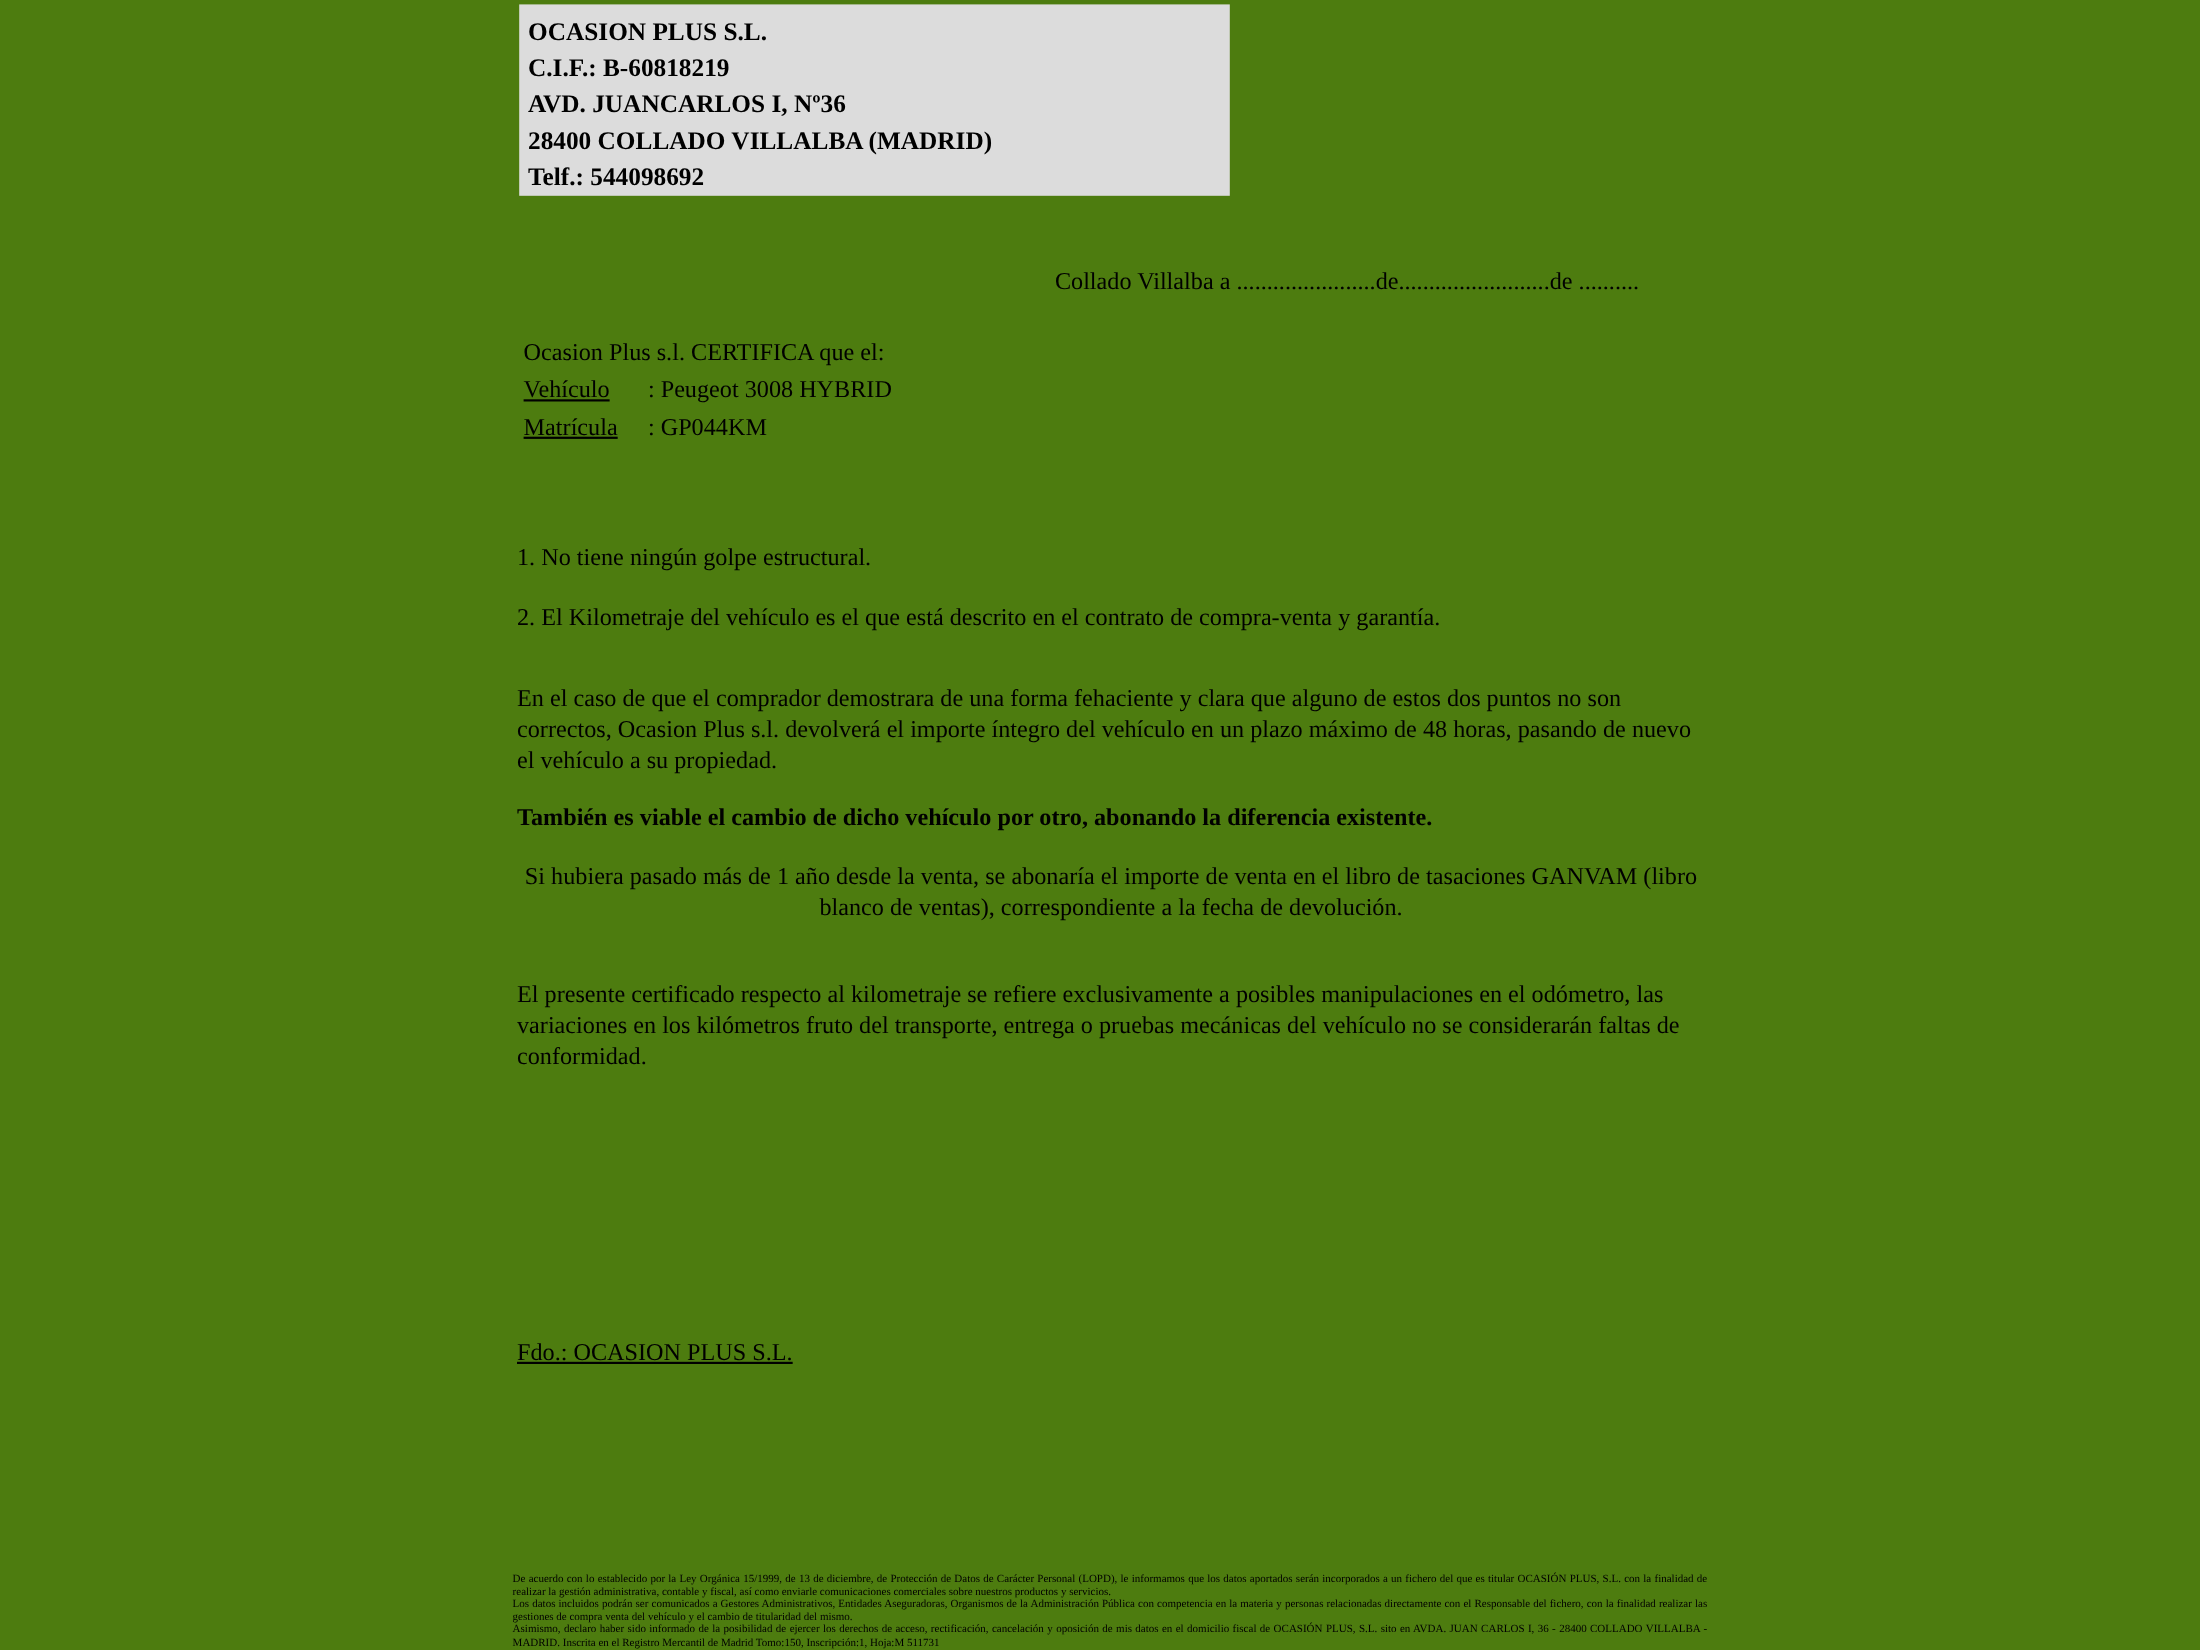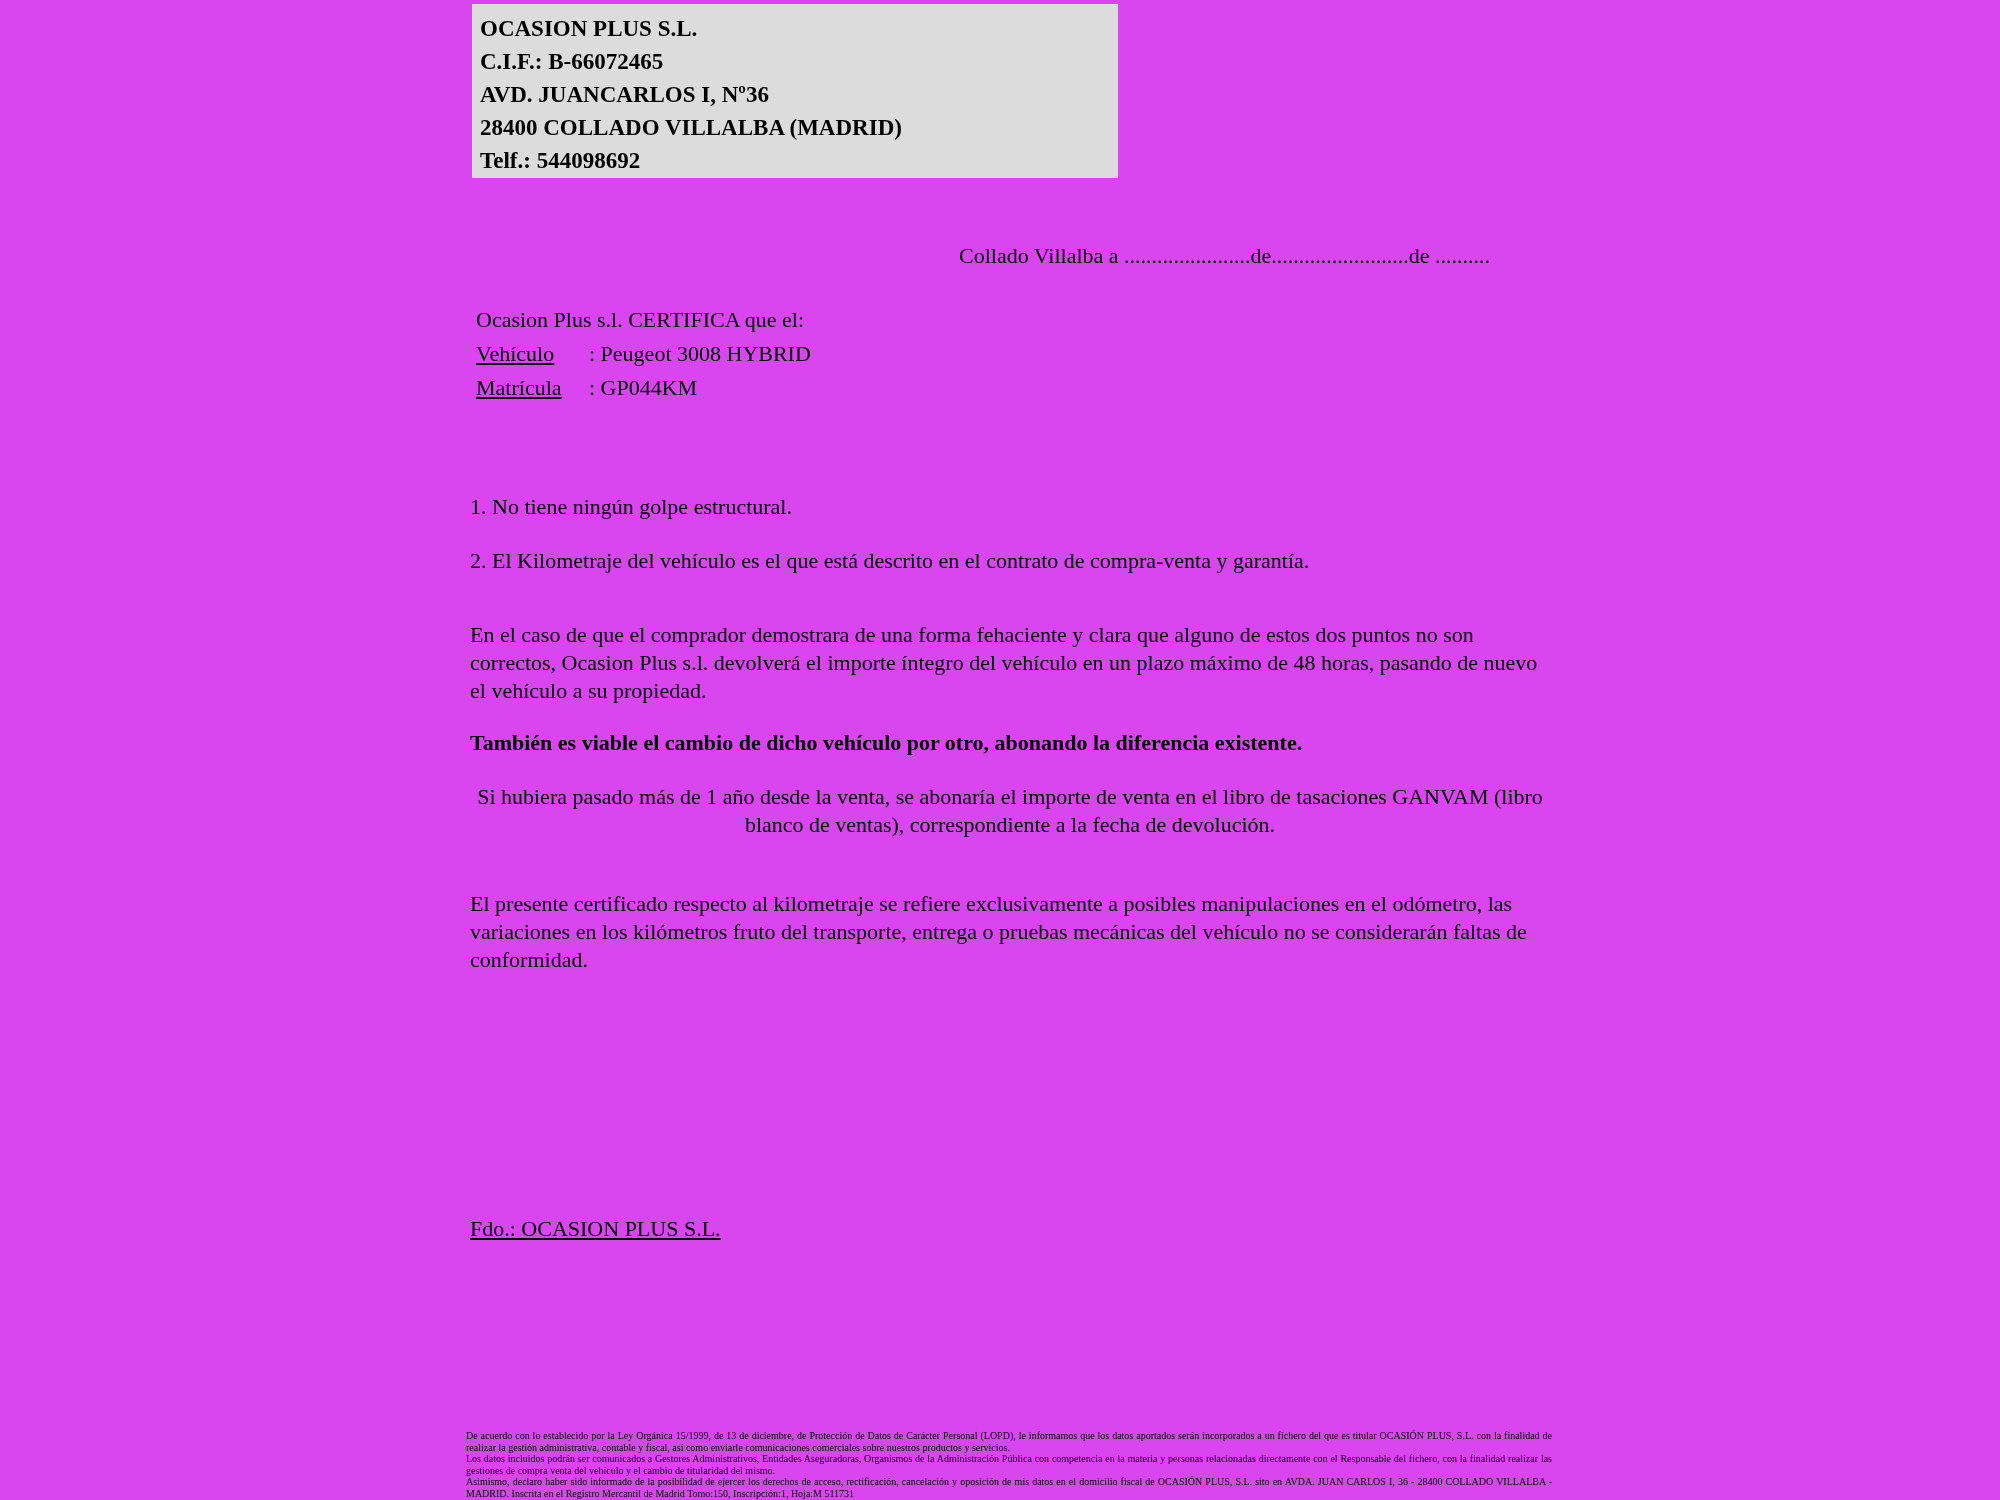--- a/index.html
+++ b/index.html
@@ -1,21 +1,21 @@
 <!DOCTYPE html>
 <html><head>
 <meta charset="utf-8">
 <style>
   * { margin: 0; padding: 0; box-sizing: border-box; }
   html, body { background: #ffffff; }
   .page {
     position: relative;
     width: 2000px;
     height: 1500px;
-    background: #d946ef;
+    background: #4d7c0f;
     color: #000000;
     font-family: "Liberation Serif", "DejaVu Serif", serif;
     overflow: hidden;
   }
   .header-box {
     position: absolute;
     left: 472px;
     top: 4px;
     width: 646px;
     height: 174px;
@@ -85,21 +85,21 @@
     text-align: justify;
   }
 </style>
 </head>
 <body>
 
 <div class="page">
 
   <div class="header-box">
     <div class="hline">OCASION PLUS S.L.</div>
-    <div class="hline">C.I.F.: B-66072465</div>
+    <div class="hline">C.I.F.: B-60818219</div>
     <div class="hline">AVD. JUANCARLOS I, Nº36</div>
     <div class="hline">28400 COLLADO VILLALBA (MADRID)</div>
     <div class="hline">Telf.: 544098692</div>
   </div>
 
   <div class="date-line">Collado Villalba a .......................de.........................de ..........</div>
 
   <div class="certify">
     <div>Ocasion Plus s.l. CERTIFICA que el:</div>
     <div>

